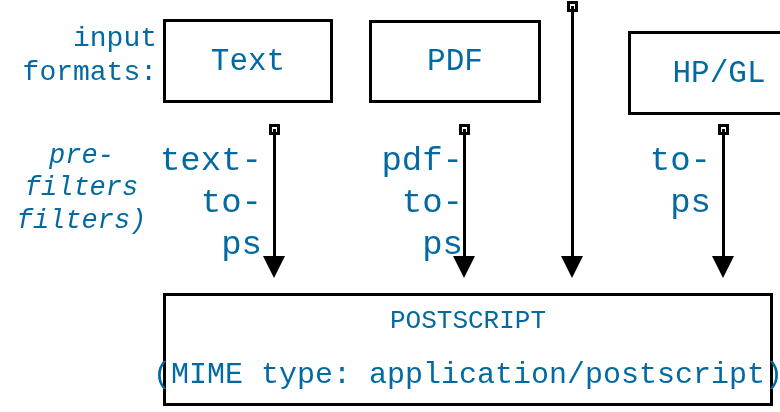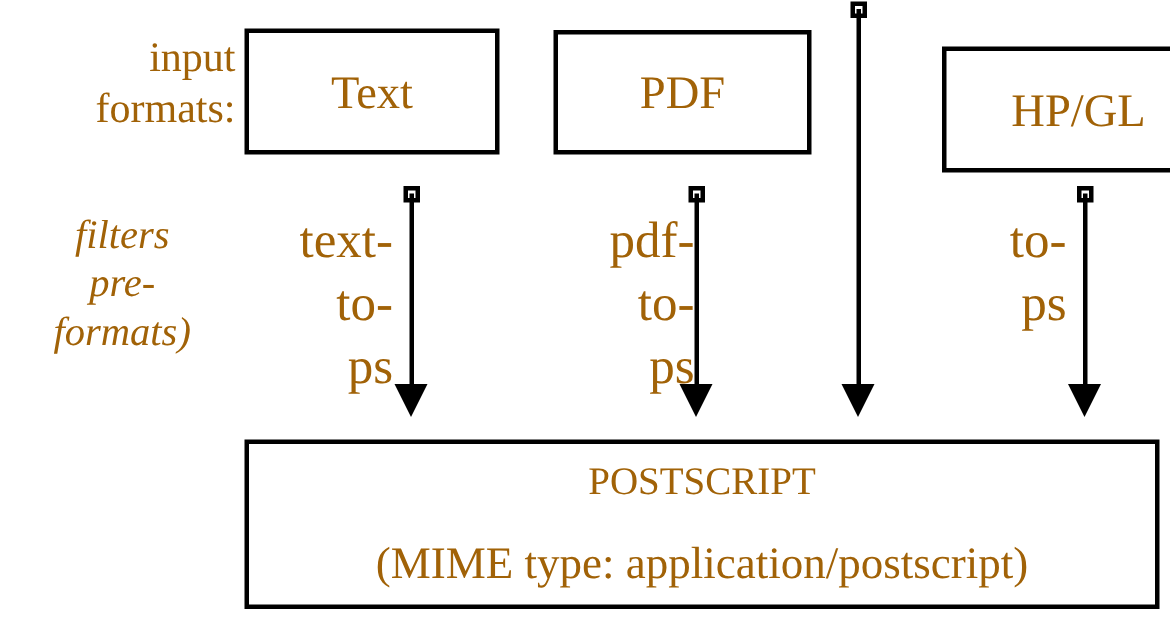--- a/index.html
+++ b/index.html
@@ -5,22 +5,22 @@
   html, body {
     margin: 0;
     padding: 0;
     background: #ffffff;
   }
   #canvas {
     position: relative;
     width: 780px;
     height: 412px;
     background: #ffffff;
-    font-family: Liberation Serif, serif;
-    color: #a16207;
+    font-family: Liberation Mono, monospace;
+    color: #0369a1;
     overflow: hidden;
   }
 
   
   .fmt-box {
     position: absolute;
     box-sizing: border-box;
     border: 3px solid #000000;
     background: #ffffff;
     display: flex;
@@ -147,23 +147,23 @@
 <body>
 
 <div id="canvas">
 
   <div id="label-input-formats">
     <span class="ln">input</span>
     <span class="ln">formats:</span>
   </div>
 
   <div id="label-prefilters">
+    <span class="ln">pre-</span>
     <span class="ln">filters</span>
-    <span class="ln">pre-</span>
-    <span class="ln">formats)</span>
+    <span class="ln">filters)</span>
   </div>
 
   <div id="box-text" class="fmt-box">
     <span class="fmt-label">Text</span>
   </div>
 
   <div id="box-pdf" class="fmt-box">
     <span class="fmt-label">PDF</span>
   </div>
 

